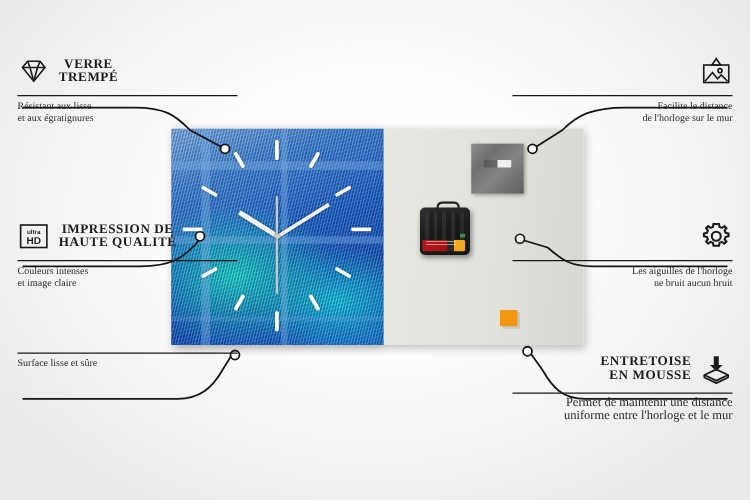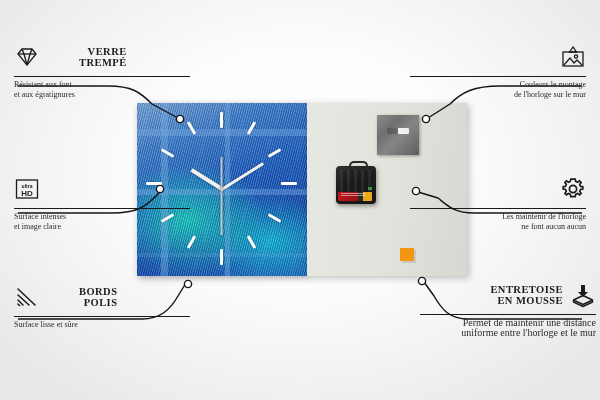--- a/index.html
+++ b/index.html
@@ -16,21 +16,21 @@
   }
   
   .feature{position:absolute;width:176px;}
   .feature .head{display:flex;align-items:center;gap:7px;height:34px;}
   .feature.right .head{justify-content:flex-end;}
   .feature .title{
     font-family:"Liberation Serif", serif;
     font-weight:700;font-size:10.5px;letter-spacing:.45px;
     color:#1b1b1b;line-height:11.5px;text-transform:uppercase;
   }
-  .feature.left .title{text-align:right;margin-left:32px;}
+  .feature.left .title{text-align:center;}
   .feature.right .title{text-align:right;}
   .feature .rule{height:1px;background:#1a1a1a;width:100%;margin:2px 0 3px;}
   .feature .sub{
     font-family:"Liberation Serif", serif;
     font-size:8px;line-height:10px;color:#2a2a2a;
   }
   .feature.right .sub{text-align:right;}
   .icon{width:26px;height:26px;flex:0 0 26px;display:block;text-align:center;}
   .icon svg{display:block;width:26px;height:26px;}
 
@@ -173,59 +173,47 @@
             </g>
           </svg>
       </span>
       <span class="title">
         <span>VERRE</span><br>
         <span>TREMPÉ</span>
       </span>
     </div>
     <div class="rule"></div>
     <div class="sub">
-      <span>Résistant aux font</span><br>
+      <span>Résistant aux lisse</span><br>
       <span>et aux égratignures</span>
     </div>
   </div>
 
   <div class="feature left" style="left:14px;top:172px;">
     <div class="head">
       <span class="icon">
         <svg viewBox="0 0 26 26">
           <rect x="2.5" y="4" width="21" height="18" fill="none" stroke="#1b1b1b" stroke-width="1.3"></rect>
           <text x="13" y="11.5" font-family="Liberation Sans, sans-serif" font-size="5" font-weight="bold" text-anchor="middle" fill="#1b1b1b">ultra</text>
           <text x="13" y="19.5" font-family="Liberation Sans, sans-serif" font-size="8" font-weight="bold" text-anchor="middle" fill="#1b1b1b">HD</text>
         </svg>
       </span>
-    </div>
-    <div class="rule"></div>
-    <div class="sub">
-      <span>Surface intenses</span><br>
+      <span class="title">
+        <span>IMPRESSION DE</span><br>
+        <span>HAUTE QUALITÉ</span>
+      </span>
+    </div>
+    <div class="rule"></div>
+    <div class="sub">
+      <span>Couleurs intenses</span><br>
       <span>et image claire</span>
     </div>
   </div>
 
   <div class="feature left" style="left:14px;top:280px;">
-    <div class="head">
-      <span class="icon">
-        <svg viewBox="0 0 26 26">
-            <g stroke="#1b1b1b" stroke-width="1.5" stroke-linecap="round">
-          <line x1="4" y1="5" x2="21" y2="21"></line>
-              <line x1="4" y1="11" x2="15" y2="21"></line>
-          <line x1="4" y1="16" x2="9" y2="21"></line>
-              <line x1="4" y1="20" x2="5.5" y2="21.5"></line>
-            </g>
-          </svg>
-      </span>
-      <span class="title">
-        <span>BORDS</span><br>
-        <span>POLIS</span>
-      </span>
-    </div>
     <div class="rule"></div>
     <div class="sub">
       <span>Surface lisse et sûre</span>
     </div>
   </div>
 
   <div class="feature right" style="left:410px;top:40px;">
     <div class="head">
       <span class="icon">
         <svg viewBox="0 0 26 26">
@@ -233,44 +221,44 @@
           <rect x="3" y="8" width="20" height="14"></rect>
           <path d="M13 3 L9.5 8 L16.5 8 Z"></path>
           <circle cx="16" cy="12.5" r="1.6"></circle>
           <path d="M4 21 L10 14 L14 19 L17 16 L22 21"></path>
             </g>
           </svg>
       </span>
     </div>
     <div class="rule"></div>
     <div class="sub">
-      <span>Couleurs le montage</span><br>
+      <span>Facilite le distance</span><br>
       <span>de l'horloge sur le mur</span>
     </div>
   </div>
 
   <div class="feature right" style="left:410px;top:172px;">
     <div class="head">
       <span class="icon">
         <svg viewBox="0 0 26 26">
             <g fill="none" stroke="#1b1b1b" stroke-width="1.7">
           <path d="M13 3.2 l2.2 0 .5 2.3 1.9 .8 1.9-1.4 1.6 1.6 -1.4 1.9 .8 1.9 2.3 .5 0 2.2 -2.3 .5 -.8 1.9 1.4 1.9 -1.6 1.6 -1.9-1.4 -1.9 .8 -.5 2.3 -2.2 0 -2.2 0 -.5-2.3 -1.9-.8 -1.9 1.4 -1.6-1.6 1.4-1.9 -.8-1.9 -2.3-.5 0-2.2 2.3-.5 .8-1.9 -1.4-1.9 1.6-1.6 1.9 1.4 1.9-.8 .5-2.3 2.2 0"></path>
           <circle cx="13" cy="13" r="3.6"></circle>
             </g>
           </svg>
       </span>
     </div>
     <div class="rule"></div>
     <div class="sub">
-      <span>Les maintenir de l'horloge</span><br>
-      <span>ne font aucun aucun</span>
-    </div>
-  </div>
-
-  <div class="feature right" style="left:420px;top:278px;width:176px;">
+      <span>Les aiguilles de l'horloge</span><br>
+      <span>ne bruit aucun bruit</span>
+    </div>
+  </div>
+
+  <div class="feature right" style="left:410px;top:278px;width:176px;">
     <div class="head">
       <span class="title">
         <span>ENTRETOISE</span><br>
         <span>EN MOUSSE</span>
       </span>
       <span class="icon">
         <svg viewBox="0 0 26 26">
             <g fill="none" stroke="#1b1b1b" stroke-width="1.4" stroke-linejoin="round">
           <path d="M11 3 h4 v7 h3 l-5 5 -5-5 h3 z" fill="#1b1b1b" stroke="none"></path>
           <path d="M13 13.5 L22.5 18 L13 22.5 L3.5 18 Z"></path>

